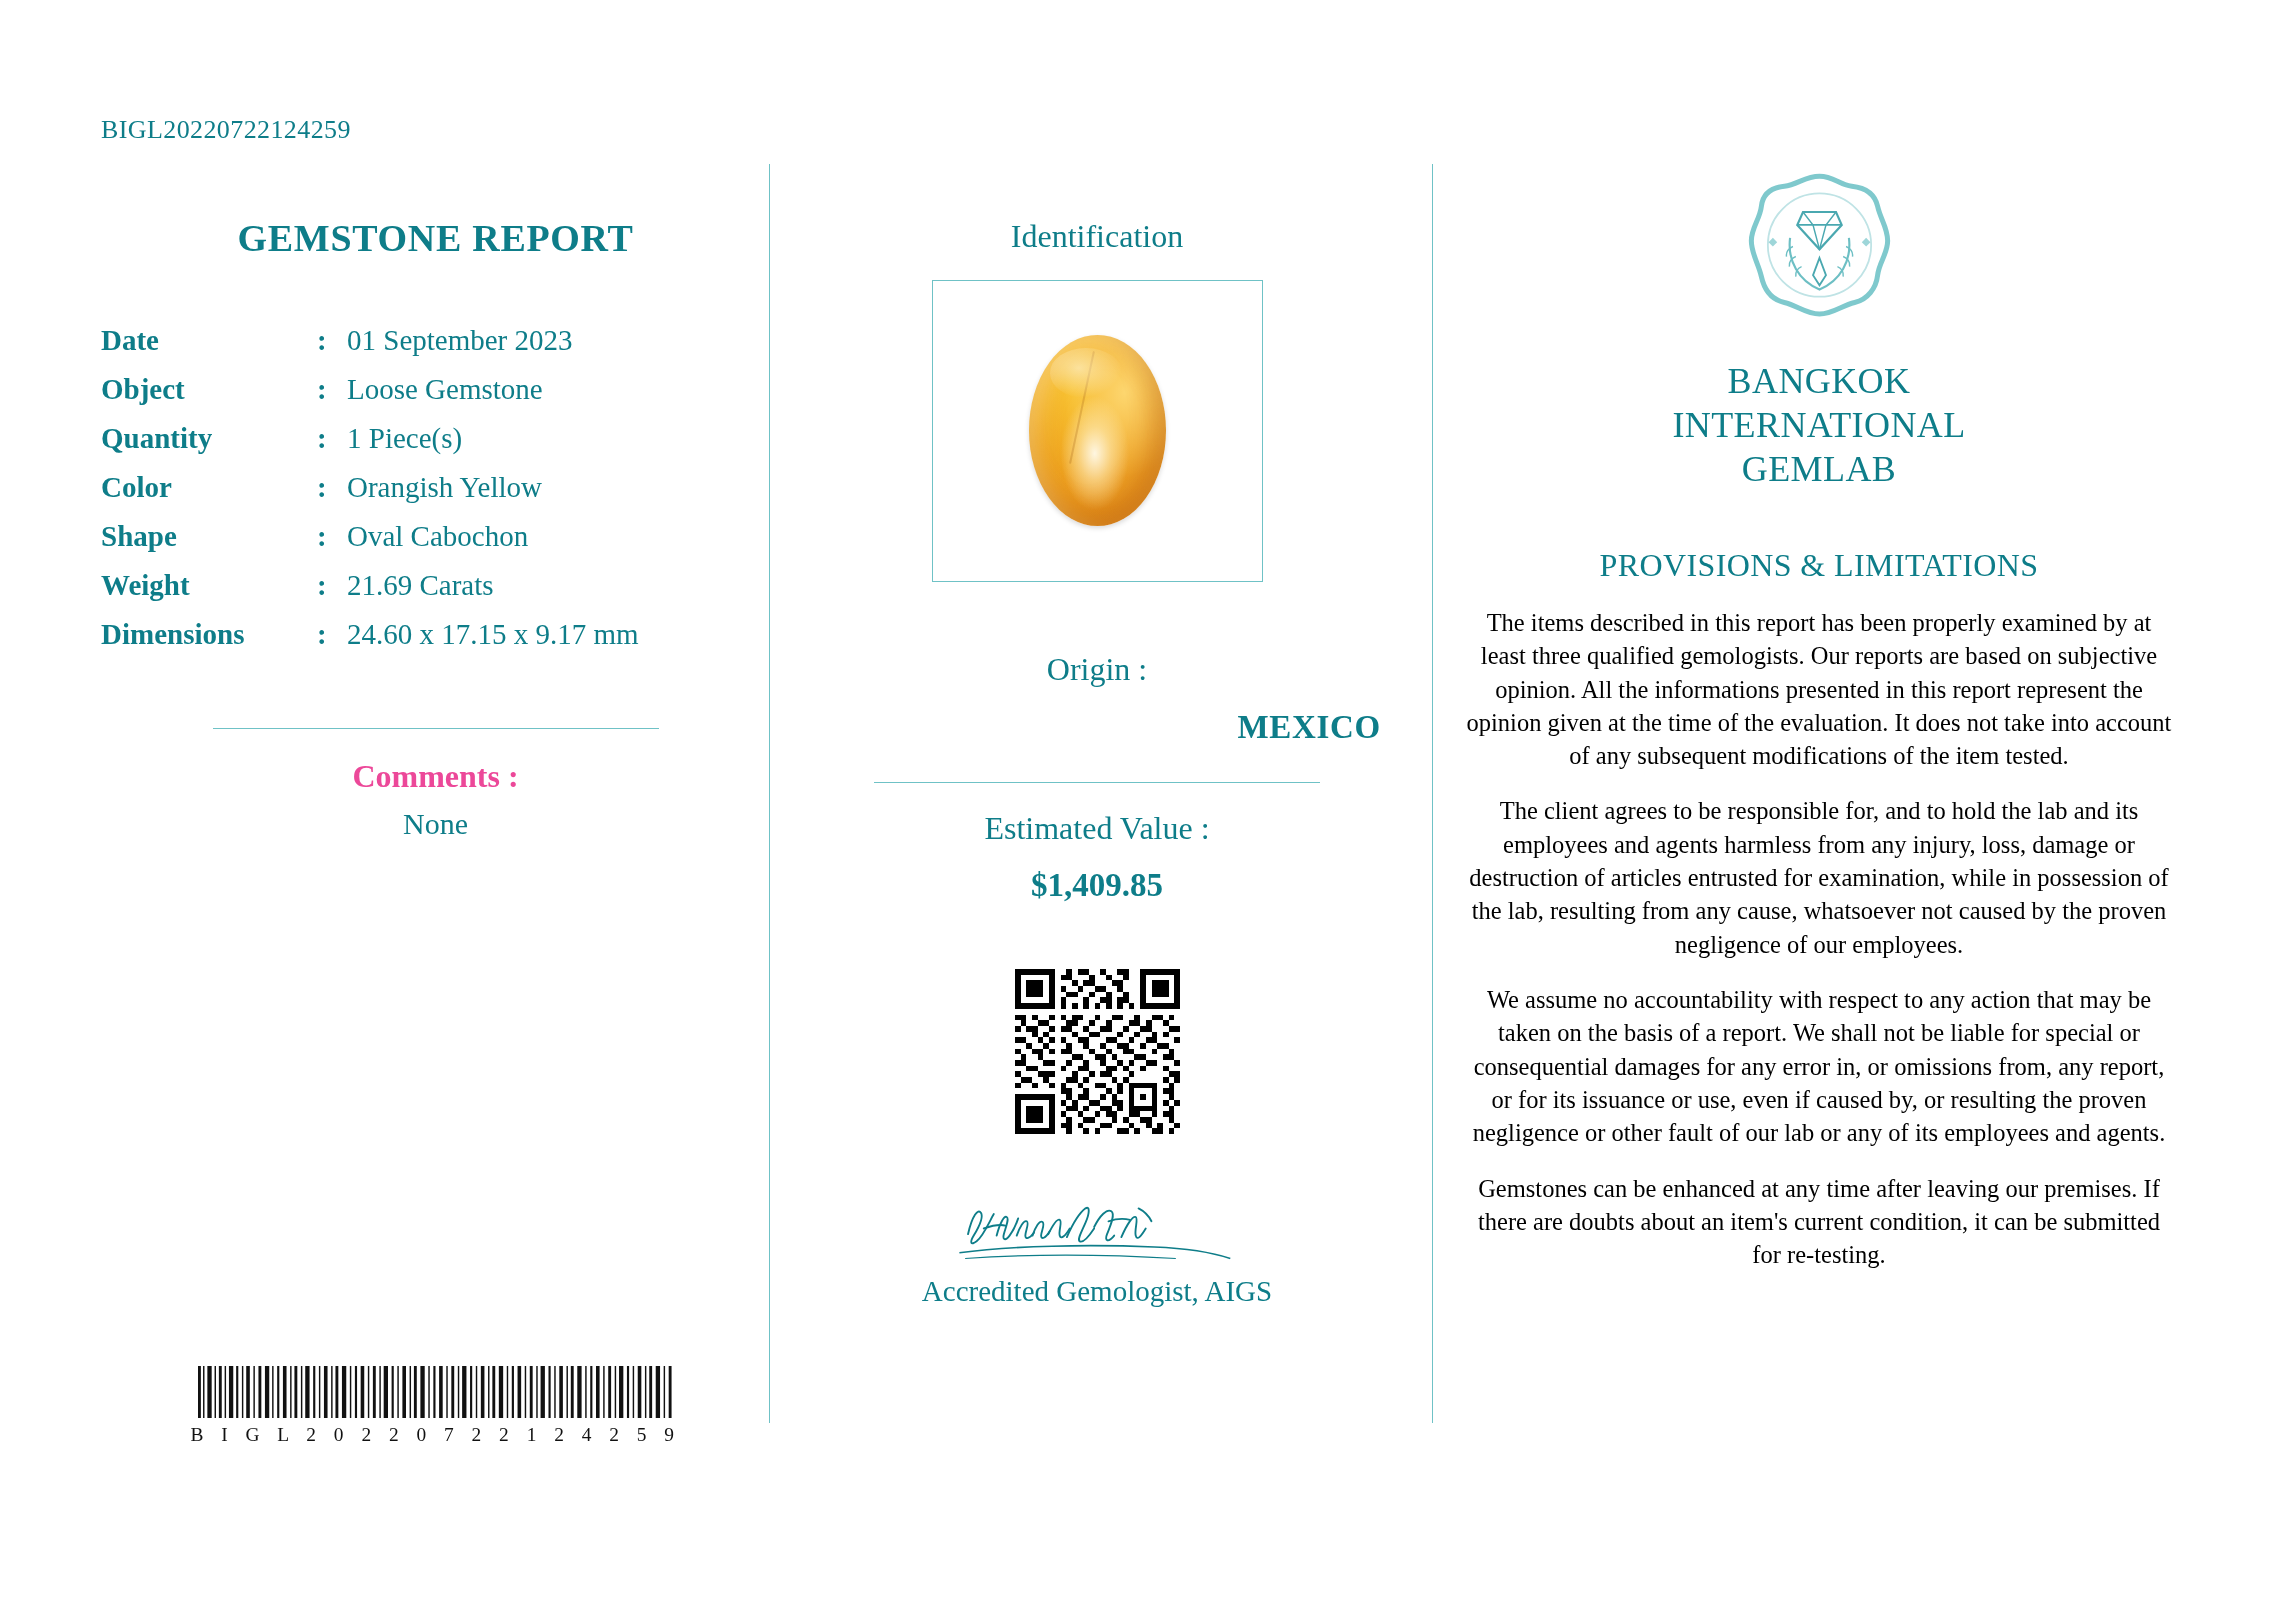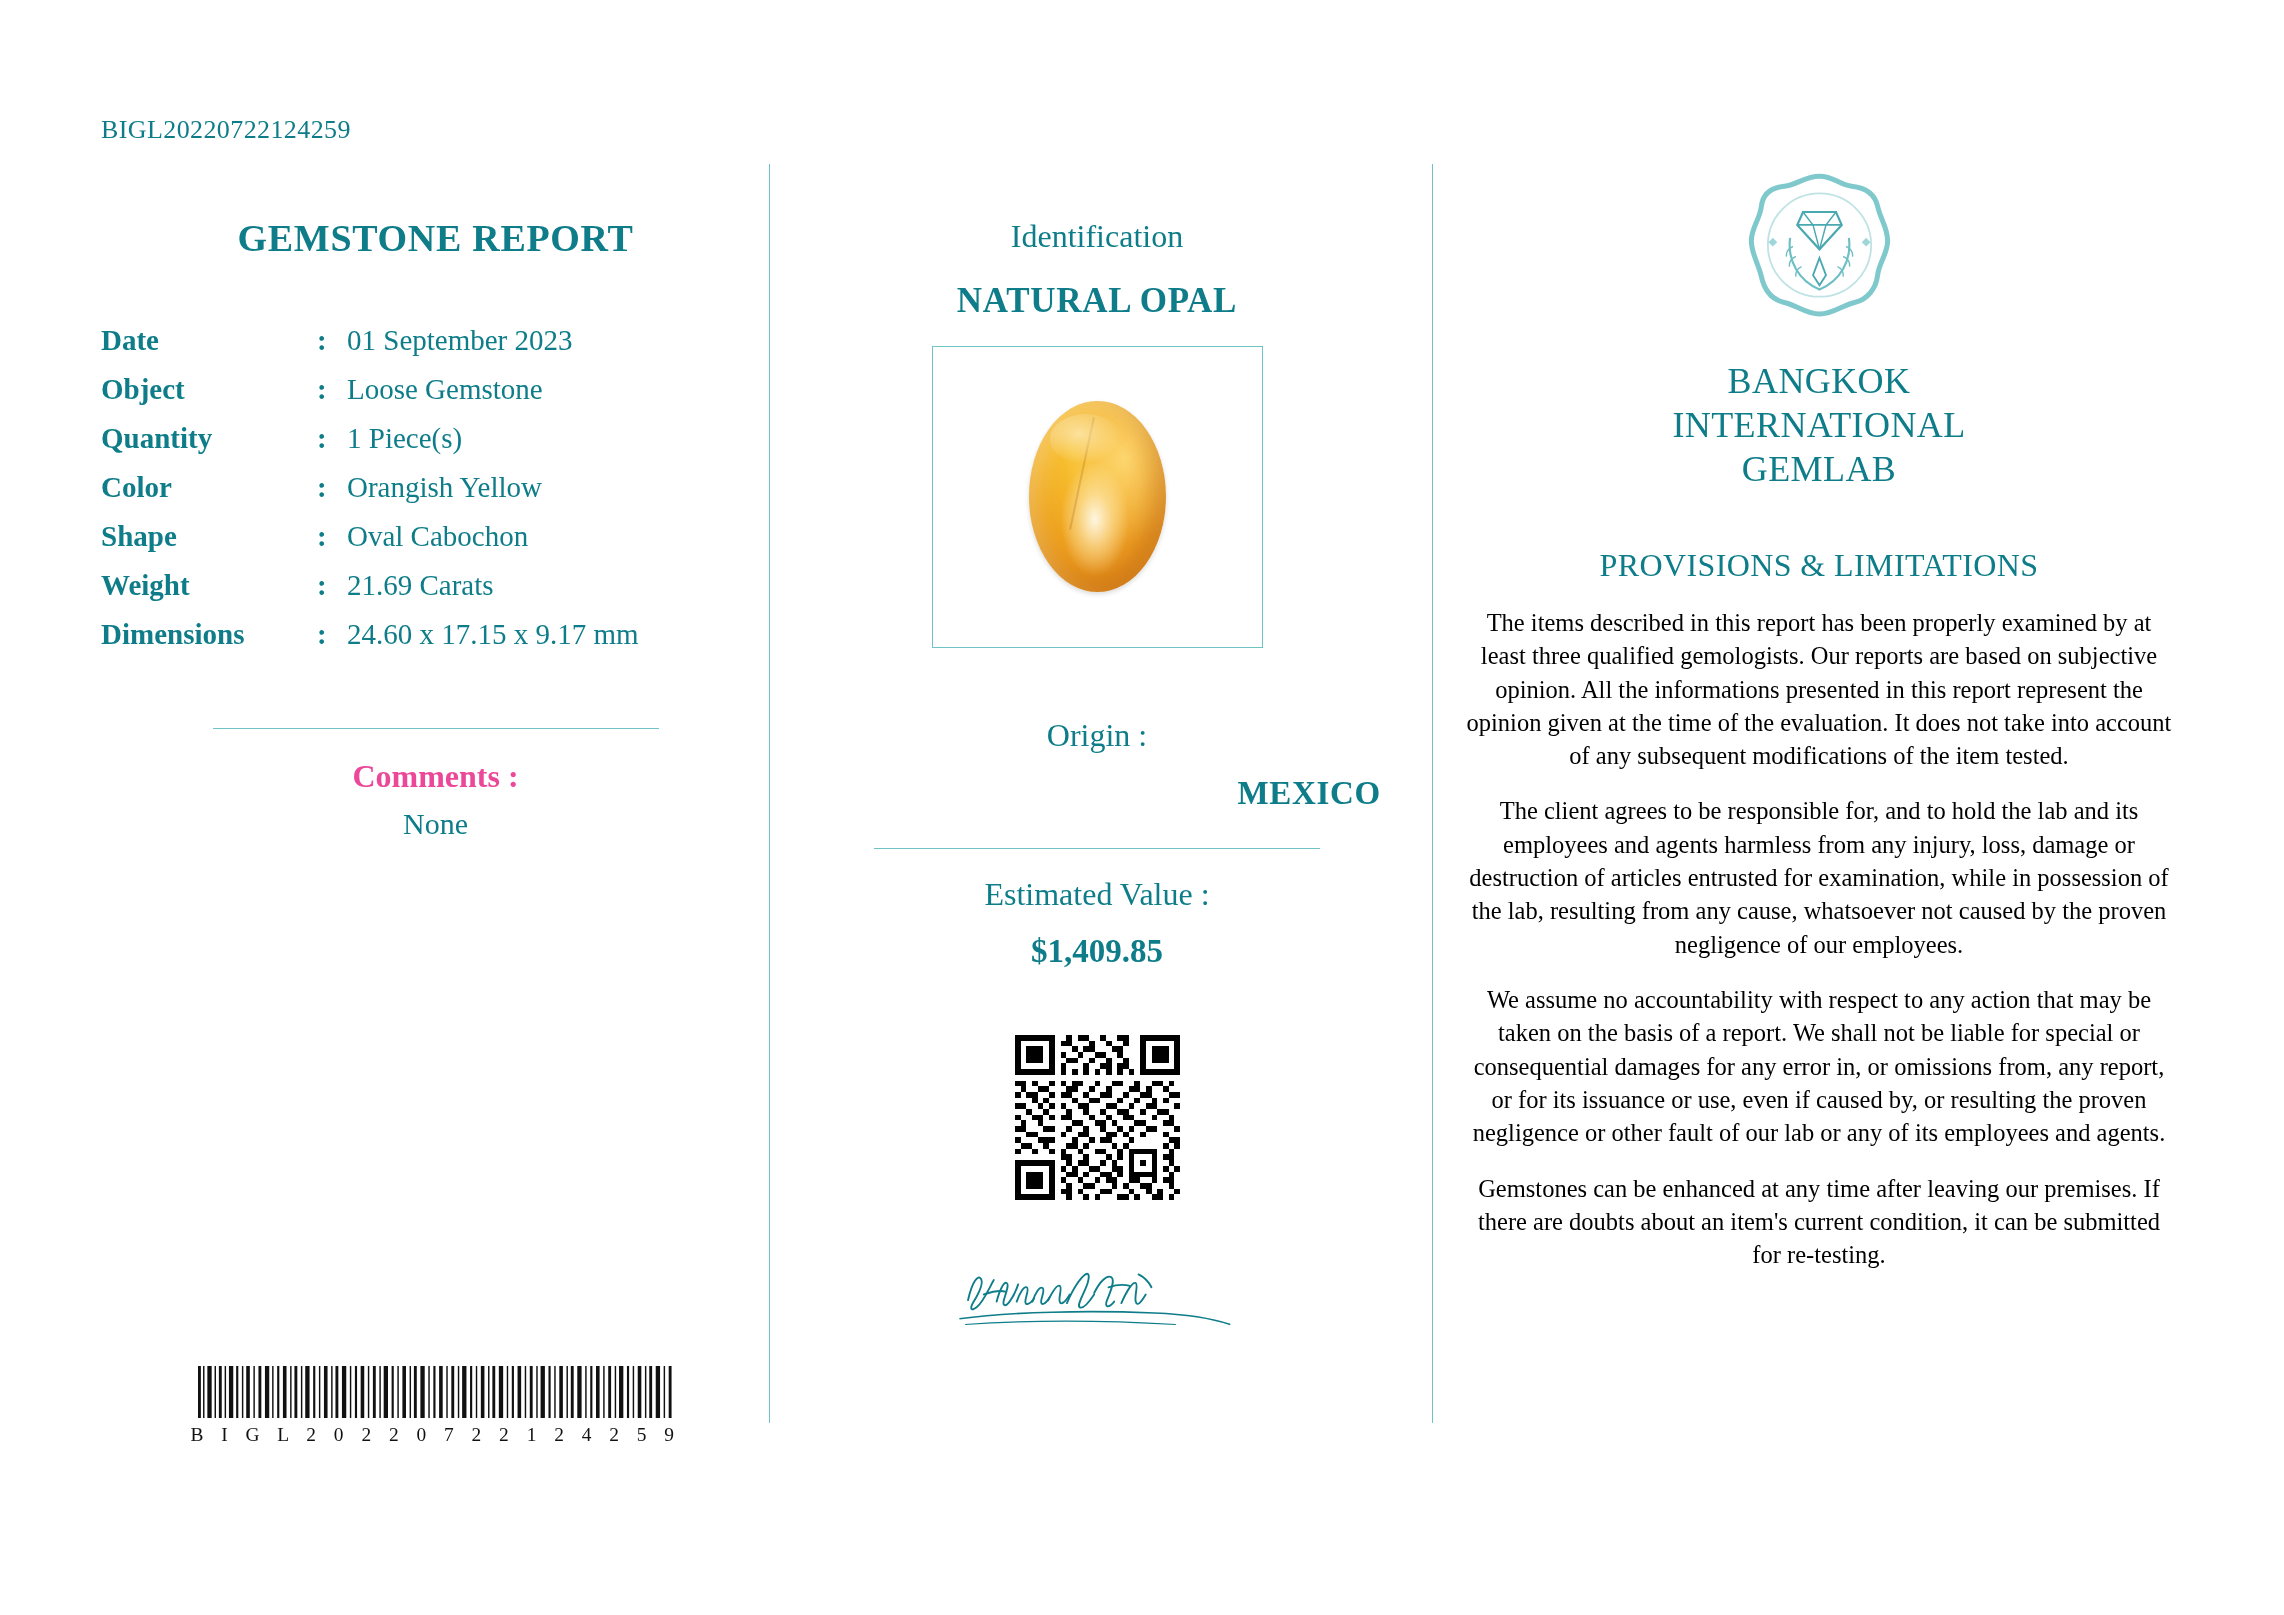--- a/index.html
+++ b/index.html
@@ -390,21 +390,20 @@
     <rect x="627" y="0" width="4" height="72" fill="#111"></rect>
     <rect x="636" y="0" width="6" height="72" fill="#111"></rect>
     <rect x="647" y="0" width="2" height="72" fill="#111"></rect>
     <rect x="654" y="0" width="4" height="72" fill="#111"></rect>
   </svg>
   <div id="barcode-text">B I G L 2 0 2 2 0 7 2 2 1 2 4 2 5 9</div>
 </div>
 
 <div class="column" id="col-mid">
   <div id="mid-identification">Identification</div>
-  <div id="mid-gem-name">NATURAL OPAL</div>
 
   <div id="gem-frame">
     <div class="gem-stone"></div>
   </div>
 
   <div id="origin-label">Origin :</div>
   <div id="origin-value">MEXICO</div>
 
   <div id="mid-rule"></div>
 
@@ -644,20 +643,21 @@
         <path d="M168,74 C176,56 186,40 194,34 C200,30 200,40 194,54 C188,68 182,78 186,80 C190,82 198,74 206,62"></path>
         <path d="M206,60 C214,44 224,34 230,38 C236,42 228,60 224,70 C220,80 226,82 234,72"></path>
         <path d="M226,52 C238,48 248,48 256,50"></path>
         <path d="M244,74 C252,56 260,44 264,46 C268,48 262,64 264,72 C266,80 272,72 278,62"></path>
         <path d="M268,34 C276,38 282,44 286,52"></path>
       </g>
       <path d="M18,96 C90,86 200,84 290,88 C340,90 372,96 396,104" fill="none" stroke="#0e7d89" stroke-width="2.2"></path>
       <path d="M26,104 C110,98 220,98 320,104" fill="none" stroke="#0e7d89" stroke-width="1.6"></path>
     </svg>
   </div>
+  <div id="accredited">Accredited Gemologist, AIGS</div>
 </div>
 
 <div class="column" id="col-right">
   <div id="brand-row">
     <div id="brand-logo">
       <svg viewBox="0 0 230 230" width="165" height="165">
         <path d="M115,10 C135,10 142,22 160,24 C178,26 192,34 196,52 C200,70 210,82 210,100
                  C210,118 198,130 196,148 C194,166 182,182 164,186 C146,190 134,202 115,202
                  C96,202 84,190 66,186 C48,182 38,168 34,150 C30,132 20,118 20,100
                  C20,82 32,70 34,52 C36,34 48,26 66,24 C84,22 95,10 115,10 Z" fill="none" stroke="#7fc9cd" stroke-width="7"></path>

